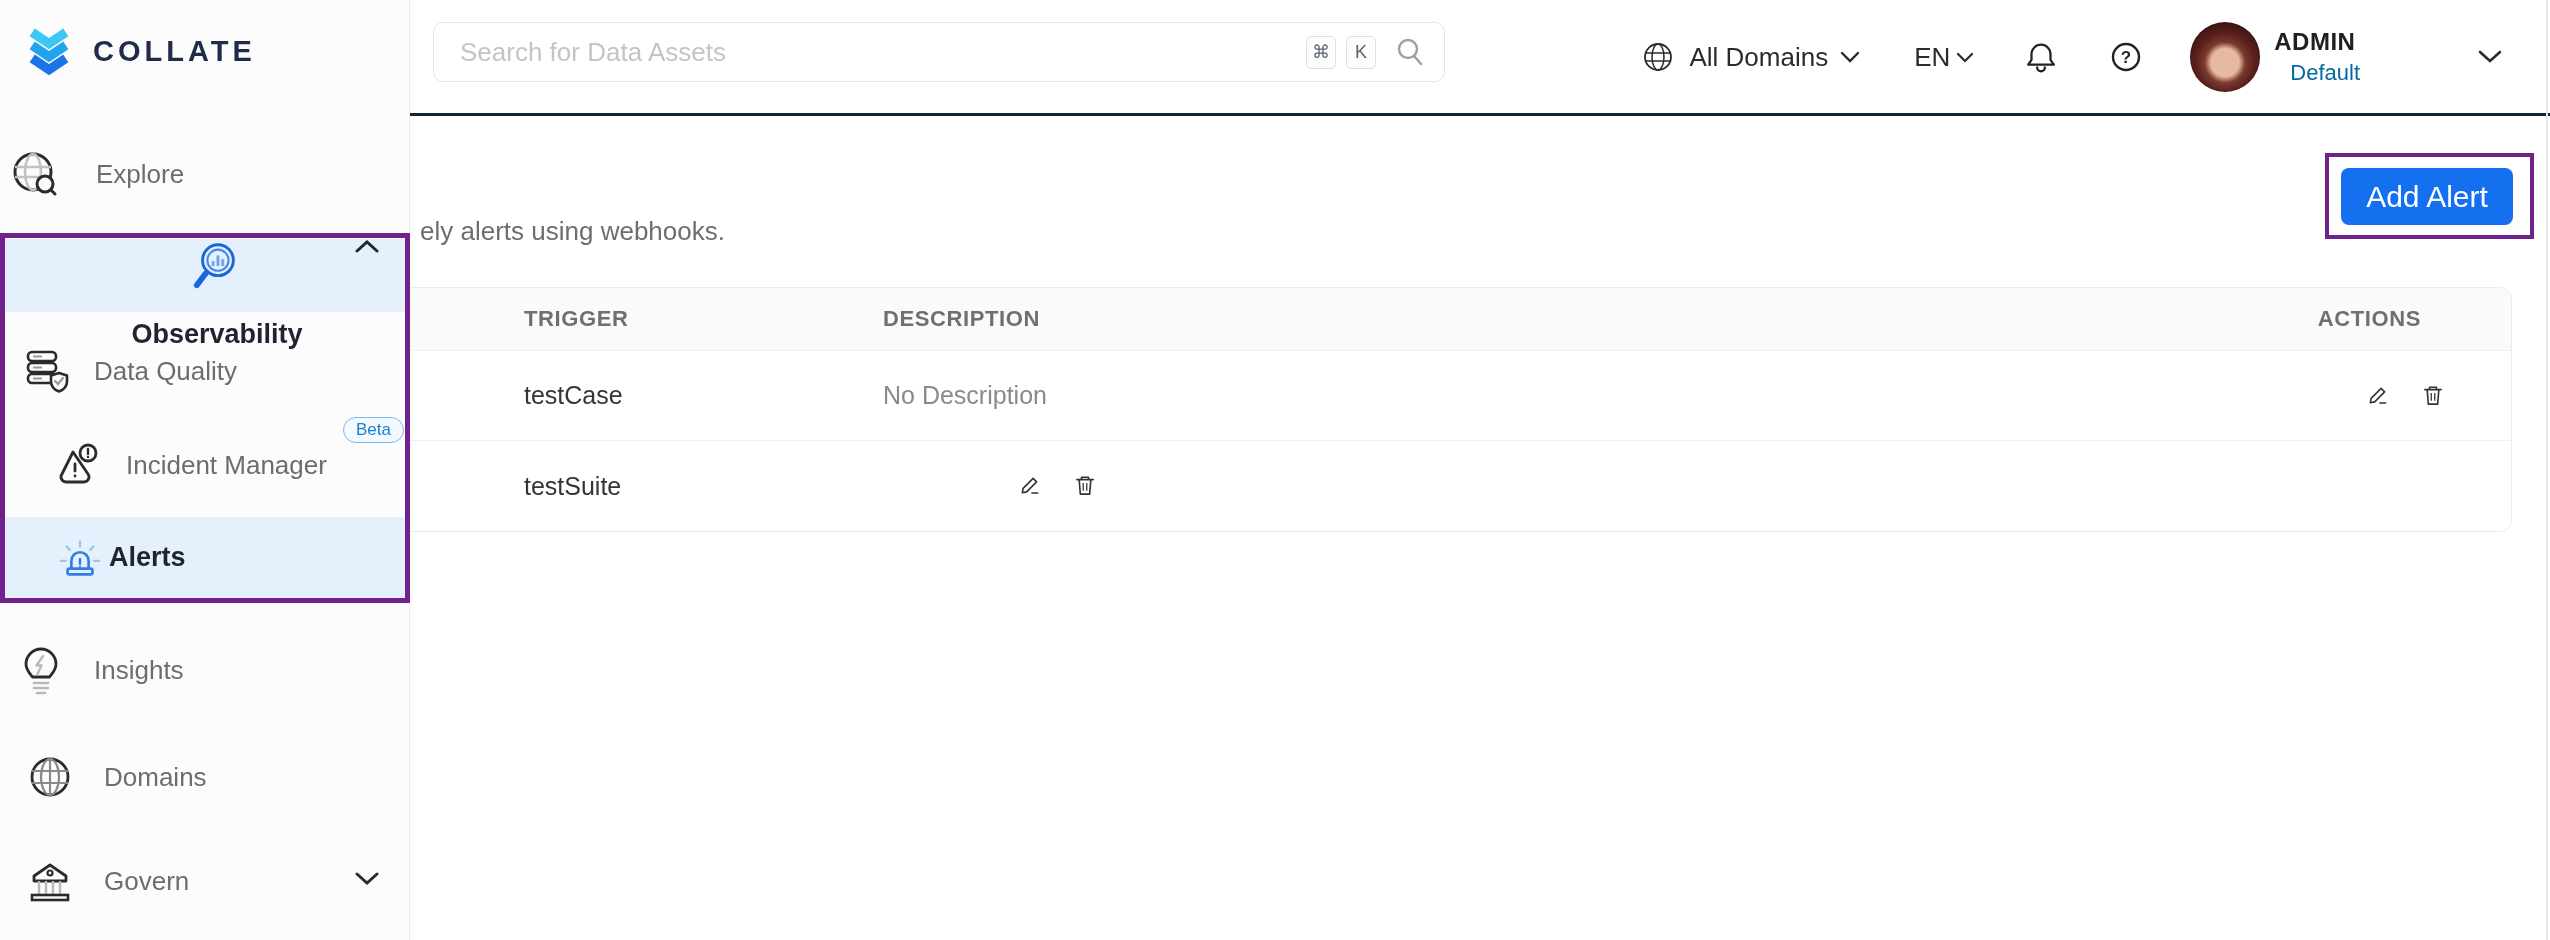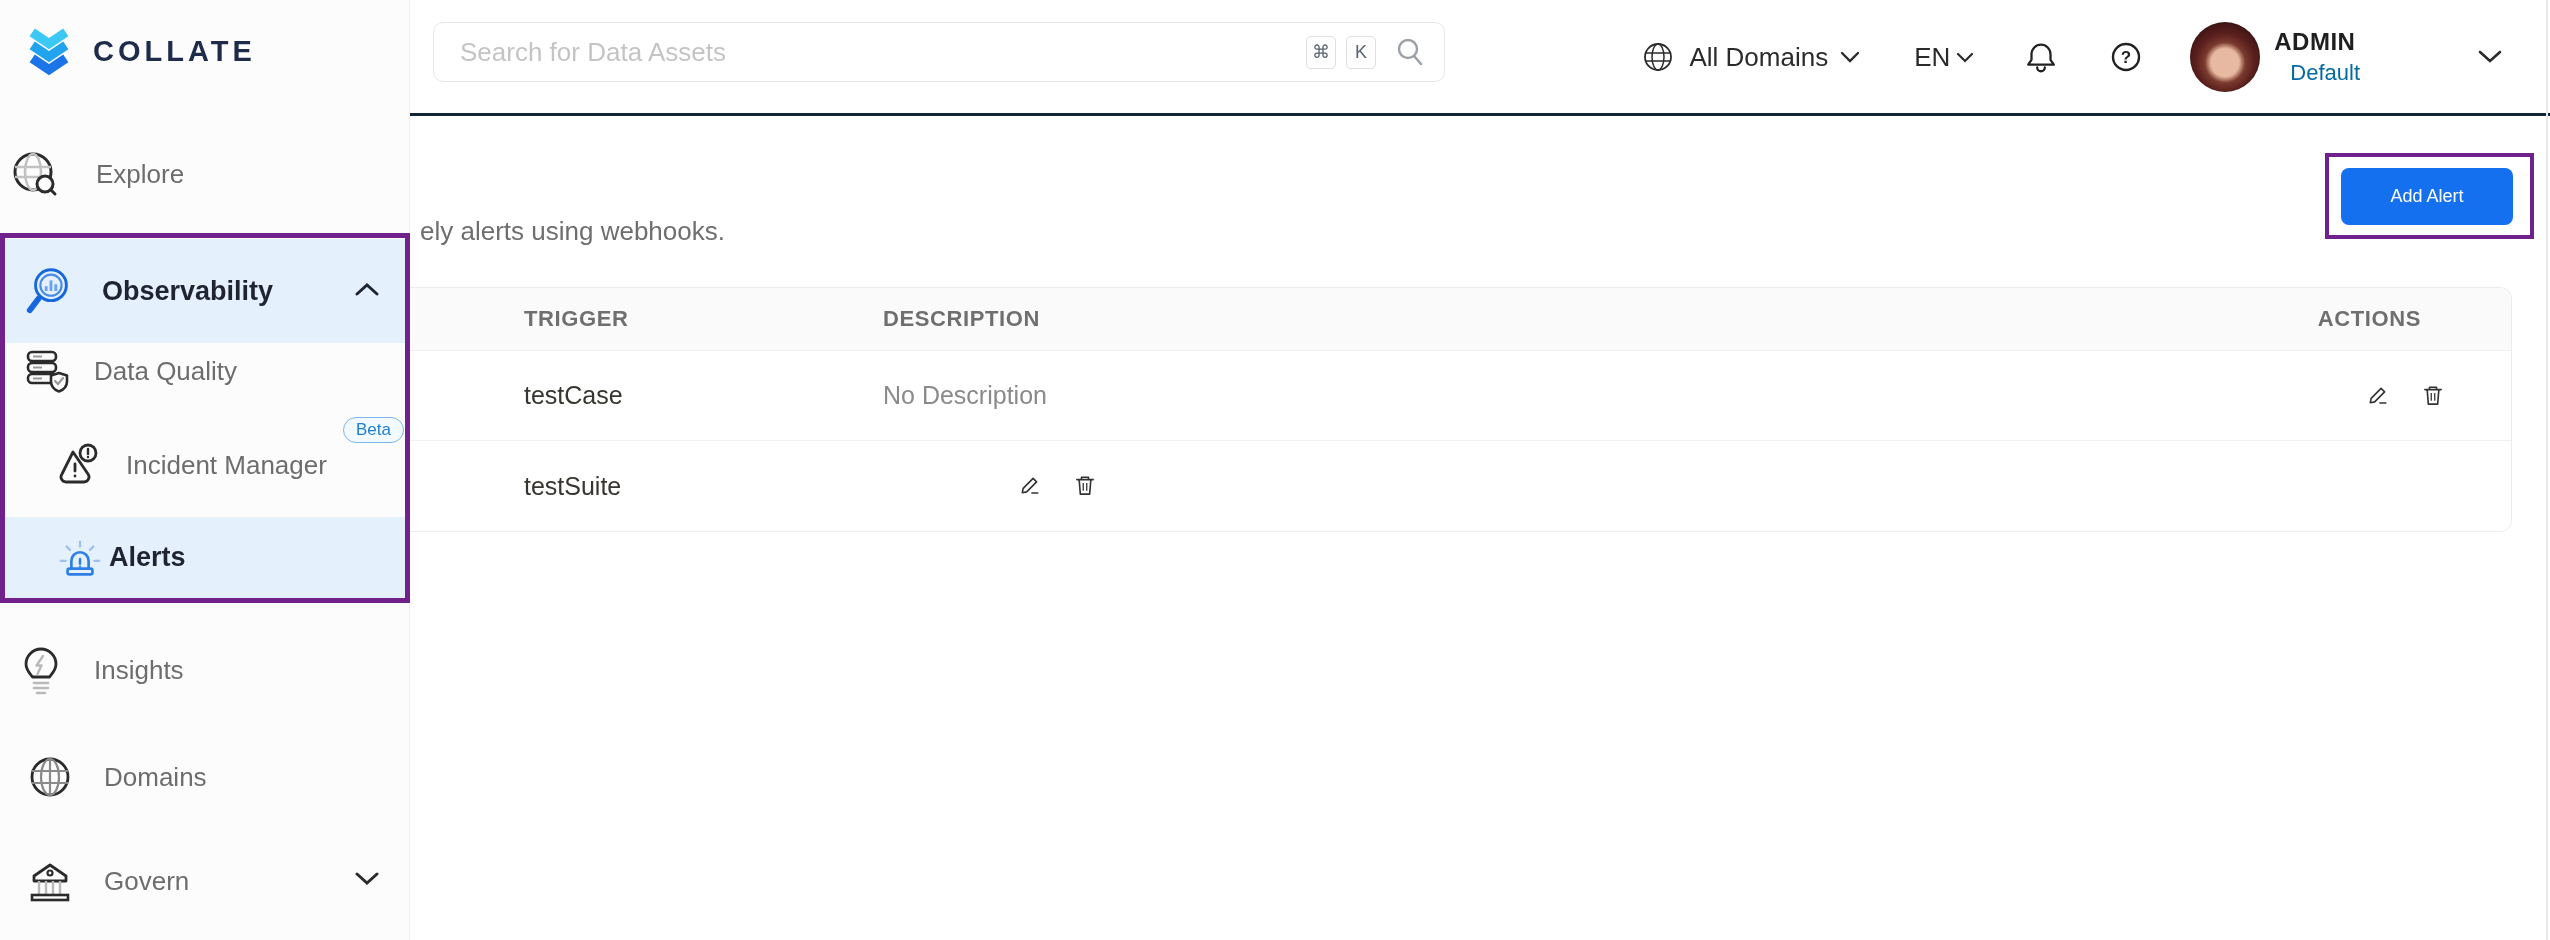--- a/index.html
+++ b/index.html
@@ -49,21 +49,21 @@
   .beta-badge { position:absolute; left:343px; top:417px; border:1px solid #7db8ed; background:#f3faff;
                 color:#2080d0; font-size:17px; border-radius:13px; padding:2px 12px; z-index:6; }
 
   .purple-box-sidebar { position:absolute; left:0; top:233px; width:410px; height:370px;
                         border:5px solid #71218b; z-index:7; pointer-events:none; }
 
   
   .desc-partial { position:absolute; left:420px; top:216px; font-size:26px; color:#6e6e6e; }
 
   .add-alert-btn { position:absolute; left:2341px; top:168px; width:172px; height:57px;
-                   background:#1570ef; border:none; border-radius:8px; color:#fff; font-size:18px;
+                   background:#1570ef; border:none; border-radius:8px; color:#fff; font-size:30px;
                    font-family:"Liberation Sans", sans-serif; cursor:pointer; }
   .purple-box-btn { position:absolute; left:2325px; top:153px; width:209px; height:86px;
                     border:4px solid #71218b; z-index:4; pointer-events:none; }
 
   .alerts-table { position:absolute; left:410px; top:287px; width:2102px;
                   border:1px solid #ececec; border-left:none; border-radius:0 12px 12px 0;
                   background:#fff; overflow:hidden; }
   .t-row { display:flex; align-items:center; }
   .t-head { height:63px; background:#fafafa; border-bottom:1px solid #f0f0f0;justify-content:flex-end; }
   .t-head .t-cell { font-size:22px; font-weight:bold; color:#6f6f6f; letter-spacing:0.6px; }
@@ -228,21 +228,21 @@
         <ellipse cx="25" cy="25" rx="8" ry="18" stroke="#c2c2c2" stroke-width="2.6"></ellipse>
         <line x1="7" y1="20" x2="43" y2="20" stroke="#c2c2c2" stroke-width="2.6"></line>
         <line x1="7" y1="30" x2="40" y2="30" stroke="#c2c2c2" stroke-width="2.6"></line>
         <circle cx="37" cy="37" r="8" stroke="#2b2b2b" stroke-width="3" fill="#fcfcfc"></circle>
         <line x1="43" y1="43" x2="47" y2="47" stroke="#2b2b2b" stroke-width="3" stroke-linecap="round"></line>
       </svg>
     </span>
     <span class="si-label">Explore</span>
   </div>
 
-  <div class="si active" id="si-observability" style="top:239px; height:104px; padding-left:24px; gap:26px;">
+  <div class="si active" id="si-observability" style="top:239px; height:73px; padding-left:24px; gap:26px;flex-direction:column;">
     <span class="ic">
       <svg width="52" height="54" viewBox="0 0 54 56" fill="none">
         <circle cx="28" cy="22" r="16" stroke="#1668dc" stroke-width="3"></circle>
         <circle cx="28" cy="22" r="11" stroke="#4a8ae6" stroke-width="2.2"></circle>
         <line x1="23" y1="28" x2="23" y2="23" stroke="#6ba3ee" stroke-width="3"></line>
         <line x1="28" y1="28" x2="28" y2="17" stroke="#6ba3ee" stroke-width="3"></line>
         <line x1="33" y1="28" x2="33" y2="21" stroke="#6ba3ee" stroke-width="3"></line>
         <line x1="15" y1="36" x2="6" y2="48" stroke="#1668dc" stroke-width="6" stroke-linecap="round"></line>
       </svg>
     </span>

